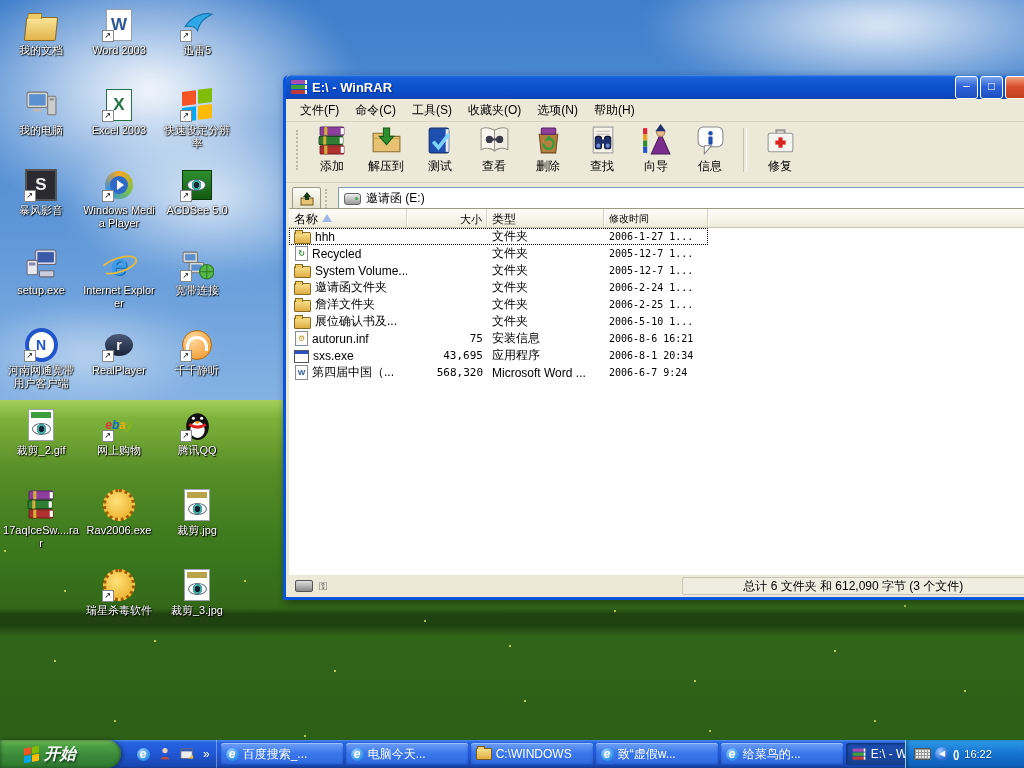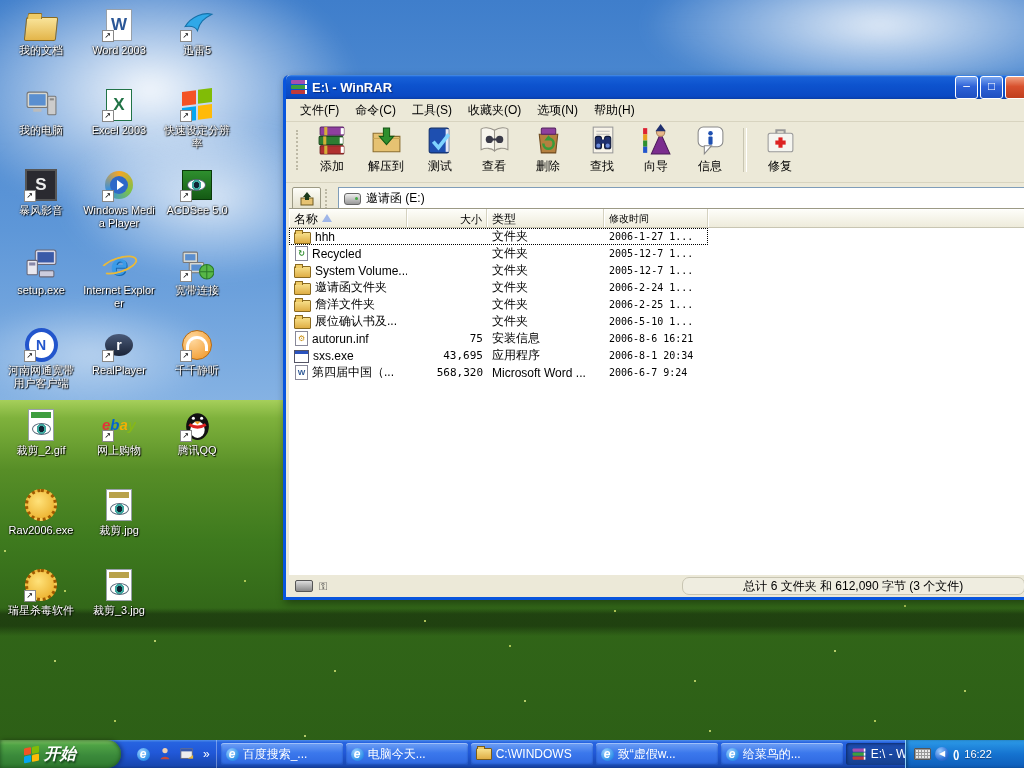--- a/index.html
+++ b/index.html
@@ -86,21 +86,21 @@
   .fi{width:15px;height:13px;flex:0 0 auto;position:relative;}
   .fi-folder{background:linear-gradient(#F7DF8A,#DFAE45);border:1px solid #8A6A20;border-radius:1px;height:10px;margin-top:2px;}
   .fi-folder::before{content:"";position:absolute;left:0;top:-3px;width:6px;height:3px;background:#EFCB66;border:1px solid #8A6A20;border-bottom:none;}
   .fi-page{background:#fff;border:1px solid #889;width:11px;height:13px;margin-left:1px;display:flex;align-items:center;justify-content:center;}
   .fi-page b{font-size:8px;line-height:8px;}
   .fi-exe{background:#fff;border:1px solid #556;width:13px;height:11px;margin-top:1px;}
   .fi-exe::before{content:"";position:absolute;left:0;right:0;top:0;height:3px;background:#2A52BE;}
   
   .sbar{position:absolute;left:3px;right:0;bottom:0;height:22px;background:#ECE9D8;border-top:1px solid #fff;display:flex;align-items:center;font-size:12px;}
   .sleft{flex:1;display:flex;align-items:center;gap:6px;padding-left:6px;}
-  .sright{width:46%;height:16px;border:1px solid #C8C5B2;border-radius:7px;display:flex;align-items:center;justify-content:center;margin-right:6px;background:#EFEDE0;}
+  .sright{width:46%;height:16px;border:1px solid #C8C5B2;border-radius:2px;display:flex;align-items:center;justify-content:center;margin-right:6px;background:#EFEDE0;}
   .disk{width:16px;height:10px;border-radius:2px;background:linear-gradient(#DDD,#888);border:1px solid #555;}
   .key{font-size:11px;color:#333;}
   
   .task{position:absolute;left:0;bottom:0;width:1024px;height:28px;display:flex;align-items:stretch;
         background:linear-gradient(180deg,#4C8BE8 0%,#2663E0 9%,#2158D8 45%,#1847B0 92%,#123A90 100%);}
   .start{width:97px;border-radius:0 14px 14px 0;margin-right:8px;display:flex;align-items:center;gap:5px;padding-left:24px;
         background:linear-gradient(180deg,#8BCB6B 0%,#4FA345 18%,#3B8A3B 55%,#2F7A2F 100%);
         box-shadow:inset 0 0 4px #1d4d1d,2px 0 4px rgba(0,0,0,.35);}
   .start .slabel{color:#fff;font-size:16px;font-style:italic;font-weight:bold;text-shadow:1px 2px 2px #14401a;}
   .sflag{display:grid;grid-template-columns:7px 7px;grid-template-rows:7px 7px;gap:1px;transform:skewY(-10deg);}
@@ -295,111 +295,127 @@
         <div class="page32">
           <div class="pbar" style="background:#3E9E3E;"></div>
           <div class="eye"></div>
         </div>
       </div>
     <div class="dlabel">裁剪_2.gif</div>
   </div>
 
   <div class="dcell">
     <div class="di">
-        <span style="font-weight:bold;font-style:italic;font-size:15px;background:linear-gradient(90deg,#E53238 25%,#0064D2 25% 50%,#F5AF02 50% 75%,#86B817 75%);-webkit-background-clip:text;background-clip:text;color:transparent;">ebay</span>
+        <span style="font-weight:bold;font-style:italic;font-size:12px;background:linear-gradient(90deg,#E53238 25%,#0064D2 25% 50%,#F5AF02 50% 75%,#86B817 75%);-webkit-background-clip:text;background-clip:text;color:transparent;">ebay</span>
         <span class="scb">↗</span>
       </div>
     <div class="dlabel">网上购物</div>
   </div>
   <div class="dcell">
     <div class="di">
         <svg viewBox="0 0 32 32">
           <ellipse cx="16" cy="18" rx="11" ry="13" fill="#111"></ellipse>
           <ellipse cx="16" cy="21" rx="7" ry="8" fill="#fff"></ellipse>
           <path d="M8 16 q8 5 16 0" stroke="#D22" stroke-width="3" fill="none"></path>
           <circle cx="12" cy="10" r="1.5" fill="#fff"></circle>
           <circle cx="20" cy="10" r="1.5" fill="#fff"></circle>
           <polygon points="13,13 19,13 16,16" fill="#F6A623"></polygon>
         </svg>
         <span class="scb">↗</span>
       </div>
     <div class="dlabel">腾讯QQ</div>
   </div>
-
-  <div class="dcell">
-    <div class="di">
-        <div class="circ" style="width:26px;height:26px;background:radial-gradient(circle at 40% 35%,#FFE27A,#E8A820);border:3px dotted #A05A00;"></div>
-      </div>
-    <div class="dlabel">Rav2006.exe</div>
-  </div>
-  <div class="dcell">
-    <div class="di">
-        <div class="page32">
-          <div class="pbar" style="background:#B8A24A;"></div>
-          <div class="eye"></div>
-        </div>
-      </div>
-    <div class="dlabel">裁剪.jpg</div>
-  </div>
-  <div class="dcell"></div>
-
-  <div class="dcell">
-    <div class="di">
-        <div class="circ" style="width:26px;height:26px;background:radial-gradient(circle at 40% 35%,#FFE27A,#E8A820);border:3px dotted #A05A00;"></div>
-        <span class="scb">↗</span>
-      </div>
-    <div class="dlabel">瑞星杀毒软件</div>
-  </div>
-  <div class="dcell">
-    <div class="di">
-        <div class="page32">
-          <div class="pbar" style="background:#B8A24A;"></div>
-          <div class="eye"></div>
-        </div>
-      </div>
-    <div class="dlabel">裁剪_3.jpg</div>
-  </div>
-</div>
-
-<div class="win">
-  <div class="tbar">
-    <div class="books">
-        <i></i>
-        <i></i>
-        <i></i>
-      </div>
-    <span class="ttl">E:\ - WinRAR</span>
-    <div class="wbtn">–</div>
-    <div class="wbtn">□</div>
-    <div class="wbtn close"></div>
-  </div>
-
-  <div class="menubar">
-    <span>文件(F)</span>
-    <span>命令(C)</span>
-    <span>工具(S)</span>
-    <span>收藏夹(O)</span>
-    <span>选项(N)</span>
-    <span>帮助(H)</span>
-  </div>
-
-  <div class="toolbar">
-    <div class="grip"></div>
-    <div class="tool">
-      <svg viewBox="0 0 32 32">
+  <div class="dcell">
+    <div class="di">
+        <svg viewBox="0 0 32 32">
           <rect x="4" y="3" width="23" height="8" rx="1" fill="#8E3F9E" stroke="#5A2466"></rect>
           <rect x="24" y="4" width="3" height="6" fill="#fff"></rect>
           <rect x="8" y="3" width="3" height="8" fill="#D4AF37"></rect>
           <rect x="3" y="12" width="23" height="8" rx="1" fill="#2E7D32" stroke="#1B4D1E"></rect>
           <rect x="23" y="13" width="3" height="6" fill="#fff"></rect>
           <rect x="7" y="12" width="3" height="8" fill="#D4AF37"></rect>
           <rect x="4" y="21" width="23" height="8" rx="1" fill="#B03030" stroke="#701C1C"></rect>
           <rect x="24" y="22" width="3" height="6" fill="#fff"></rect>
           <rect x="8" y="21" width="3" height="8" fill="#D4AF37"></rect>
         </svg>
+      </div>
+    <div class="dlabel">17aqIceSw....rar</div>
+  </div>
+
+  <div class="dcell">
+    <div class="di">
+        <div class="circ" style="width:26px;height:26px;background:radial-gradient(circle at 40% 35%,#FFE27A,#E8A820);border:3px dotted #A05A00;"></div>
+      </div>
+    <div class="dlabel">Rav2006.exe</div>
+  </div>
+  <div class="dcell">
+    <div class="di">
+        <div class="page32">
+          <div class="pbar" style="background:#B8A24A;"></div>
+          <div class="eye"></div>
+        </div>
+      </div>
+    <div class="dlabel">裁剪.jpg</div>
+  </div>
+  <div class="dcell"></div>
+
+  <div class="dcell">
+    <div class="di">
+        <div class="circ" style="width:26px;height:26px;background:radial-gradient(circle at 40% 35%,#FFE27A,#E8A820);border:3px dotted #A05A00;"></div>
+        <span class="scb">↗</span>
+      </div>
+    <div class="dlabel">瑞星杀毒软件</div>
+  </div>
+  <div class="dcell">
+    <div class="di">
+        <div class="page32">
+          <div class="pbar" style="background:#B8A24A;"></div>
+          <div class="eye"></div>
+        </div>
+      </div>
+    <div class="dlabel">裁剪_3.jpg</div>
+  </div>
+</div>
+
+<div class="win">
+  <div class="tbar">
+    <div class="books">
+        <i></i>
+        <i></i>
+        <i></i>
+      </div>
+    <span class="ttl">E:\ - WinRAR</span>
+    <div class="wbtn">–</div>
+    <div class="wbtn">□</div>
+    <div class="wbtn close"></div>
+  </div>
+
+  <div class="menubar">
+    <span>文件(F)</span>
+    <span>命令(C)</span>
+    <span>工具(S)</span>
+    <span>收藏夹(O)</span>
+    <span>选项(N)</span>
+    <span>帮助(H)</span>
+  </div>
+
+  <div class="toolbar">
+    <div class="grip"></div>
+    <div class="tool">
+      <svg viewBox="0 0 32 32">
+          <rect x="4" y="3" width="23" height="8" rx="1" fill="#8E3F9E" stroke="#5A2466"></rect>
+          <rect x="24" y="4" width="3" height="6" fill="#fff"></rect>
+          <rect x="8" y="3" width="3" height="8" fill="#D4AF37"></rect>
+          <rect x="3" y="12" width="23" height="8" rx="1" fill="#2E7D32" stroke="#1B4D1E"></rect>
+          <rect x="23" y="13" width="3" height="6" fill="#fff"></rect>
+          <rect x="7" y="12" width="3" height="8" fill="#D4AF37"></rect>
+          <rect x="4" y="21" width="23" height="8" rx="1" fill="#B03030" stroke="#701C1C"></rect>
+          <rect x="24" y="22" width="3" height="6" fill="#fff"></rect>
+          <rect x="8" y="21" width="3" height="8" fill="#D4AF37"></rect>
+        </svg>
       <span class="tl">添加</span>
     </div>
     <div class="tool">
       <svg viewBox="0 0 32 32">
           <path d="M3 9 h10 l3 3 h13 v15 H3z" fill="#E6C272" stroke="#8A6D2F"></path>
           <path d="M3 14 h26" stroke="#C9A552"></path>
           <polygon points="16,4 23,12 19,12 19,20 13,20 13,12 9,12" fill="#2E8F2E" stroke="#145A14" transform="rotate(180 16 12)"></polygon>
         </svg>
       <span class="tl">解压到</span>
     </div>

